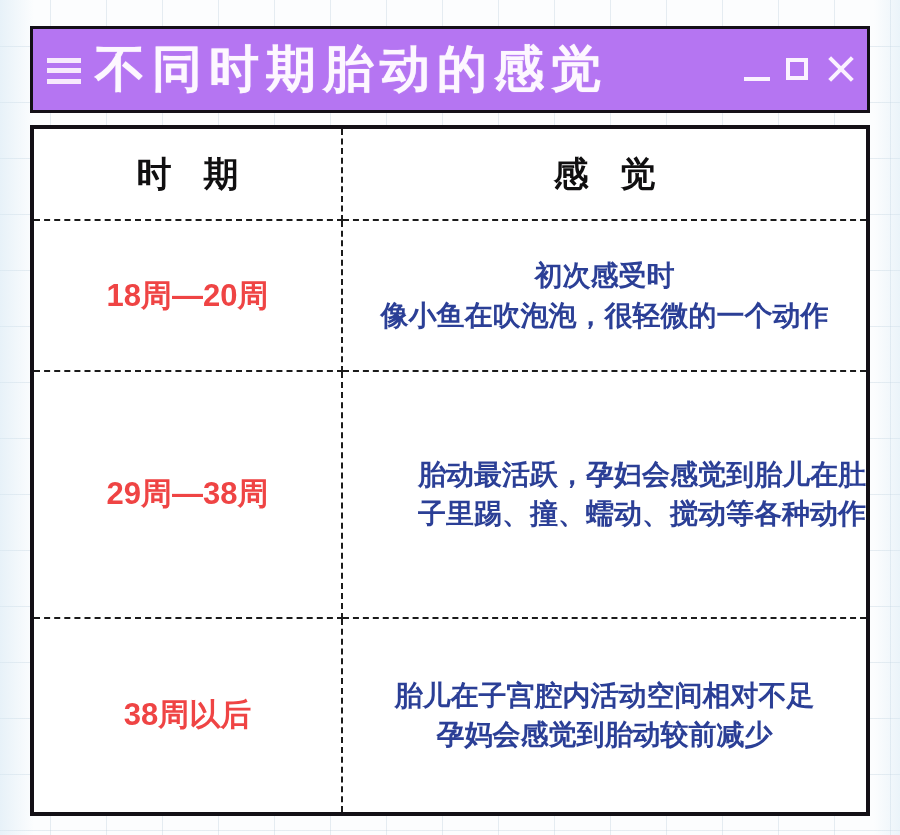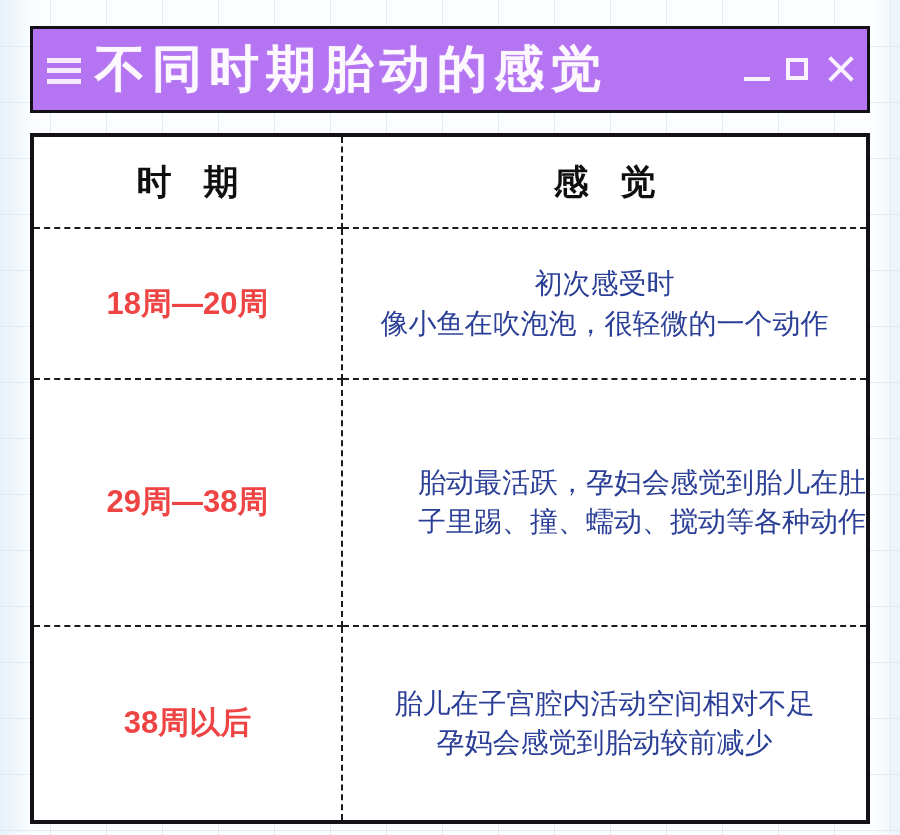--- a/index.html
+++ b/index.html
@@ -131,21 +131,21 @@
     height: 4px;
     background: #fbf2ff;
   }
   .wc-close::before { transform: rotate(45deg); }
   .wc-close::after  { transform: rotate(-45deg); }
 
   
   .table-card {
     position: relative;
     box-sizing: border-box;
-    margin-top: 20px;
+    margin-top: 12px;
     height: 691px;
     background: #ffffff;
     border: 4px solid #131016;
   }
   .tbl {
     width: 100%;
     height: 100%;
     border-collapse: collapse;
     table-layout: fixed;
   }
@@ -174,21 +174,21 @@
     color: #ef4444;
     font-weight: 700;
     font-size: 31px;
     letter-spacing: 0px;
     font-family: Liberation Sans, sans-serif;
     white-space: nowrap;
   }
 
   .feel {
     color: #2b3f96;
-    font-weight: 400;
+    font-weight: 700;
     font-size: 28px;
     line-height: 1.42;
     font-family: "DejaVu Sans", "Liberation Sans", sans-serif;
     padding: 0 12px;
   }
   .feel.center { text-align: center; }
   .feel.left   { text-align: right; padding-left: 22px; }
   .feel .ln { display: block; white-space: nowrap; }
 
   .r1 { height: 98px; }

